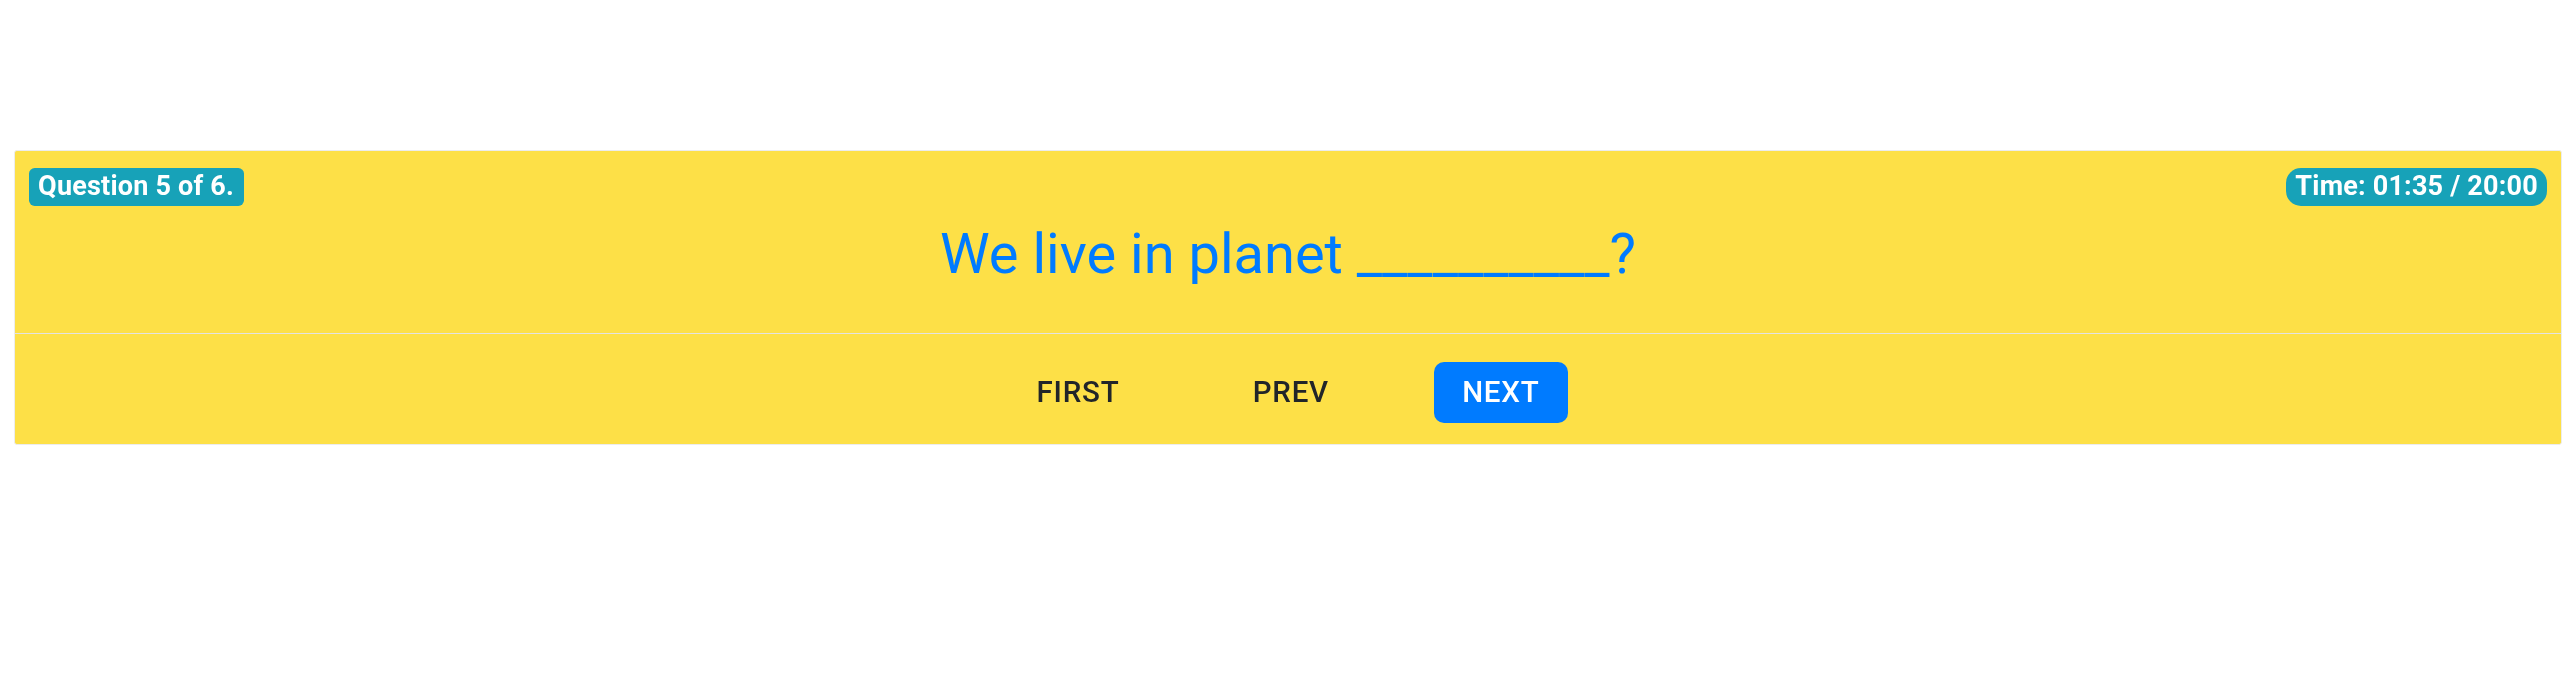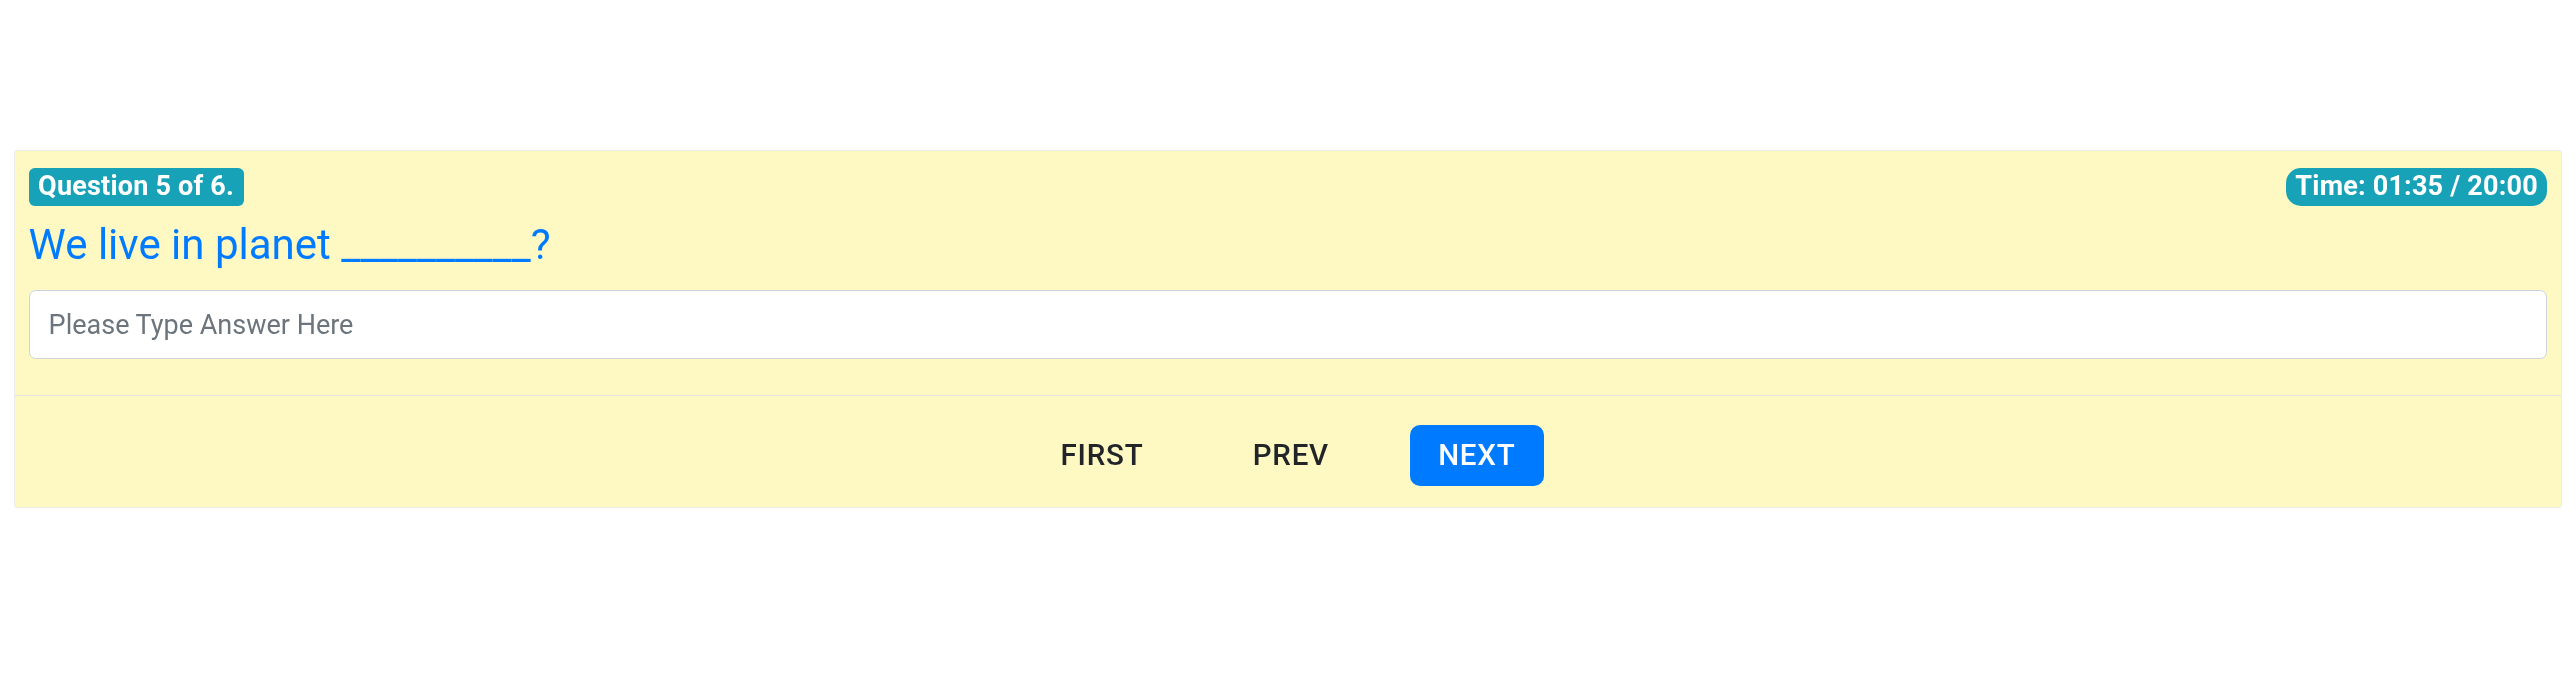--- a/index.html
+++ b/index.html
@@ -7,21 +7,21 @@
       margin: 0;
       padding: 0;
     }
     body {
       font-family: Roboto, -apple-system, BlinkMacSystemFont, "Segoe UI", Helvetica, Arial, sans-serif;
       background: #ffffff;
       width: 2576px;
       height: 676px;
     }
     .quiz-panel {
-      background: #fef9c3;
+      background: #fde047;
       border: 1px solid #ececec;
       border-radius: 2.9px;
       margin: 150px 14.3px 0 14.3px;
       padding: 17px 0 21px 0;
     }
     .header-row {
       display: flex;
       justify-content: space-between;
       align-items: flex-start;
       padding: 0 13.3px;
@@ -39,24 +39,25 @@
       background: #17a2b8;
       color: #fff;
       font-weight: 700;
       font-size: 27px;
       padding: 1.9px 9.5px 3.8px 9.5px;
       border-radius: 15px;
       letter-spacing: 0.2px;
     }
     .question-text {
       color: #007bff;
-      font-size: 42px;
+      font-size: 56px;
       font-weight: 400;
       padding: 13.3px 13.3px 7.6px 13.3px;
       line-height: 1.25;
+      text-align: center;
     }
     .answer-wrap {
       padding: 11.4px 13.3px 0 13.3px;
     }
     .answer-input {
       width: 100%;
       height: 69px;
       border: 1px solid #ced4da;
       border-radius: 6.7px;
       background: #fff;
@@ -71,21 +72,21 @@
     }
     .divider {
       border: none;
       border-top: 1px solid #e3e3e3;
       margin: 36px 0 0 0;
     }
     .nav-row {
       display: flex;
       justify-content: center;
       align-items: flex-start;
-      gap: 52px;
+      gap: 76px;
       padding-top: 28.6px;
     }
     .nav-btn {
       background: transparent;
       border: none;
       color: #212529;
       font-size: 29.5px;
       font-weight: 500;
       letter-spacing: 0.8px;
       padding: 13.3px 28.6px;
@@ -103,23 +104,20 @@
 <body>
 
 <div class="quiz-panel">
   <div class="header-row">
     <span class="question-badge">Question 5 of 6.</span>
     <span class="time-badge">Time: 01:35 / 20:00</span>
   </div>
 
   <div class="question-text">We live in planet __________?</div>
 
-  <div class="answer-wrap">
-    <input type="text" class="answer-input" placeholder="Please Type Answer Here" style="">
-  </div>
 
   <hr class="divider">
 
   <div class="nav-row">
     <button class="nav-btn">FIRST</button>
     <button class="nav-btn">PREV</button>
     <button class="nav-btn active">NEXT</button>
   </div>
 </div>
 

